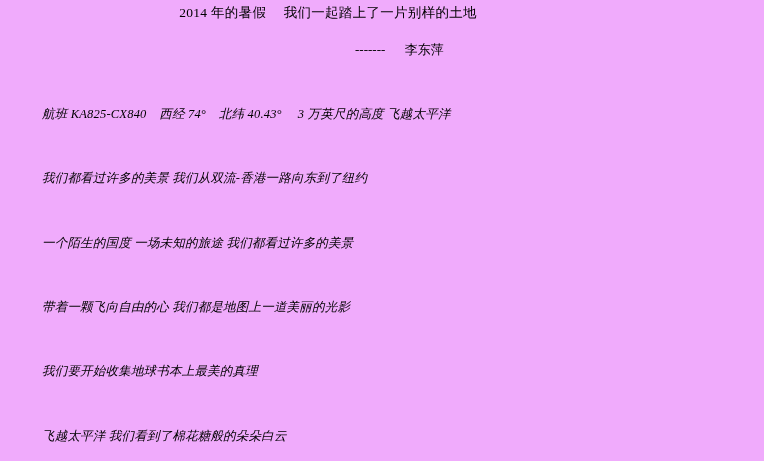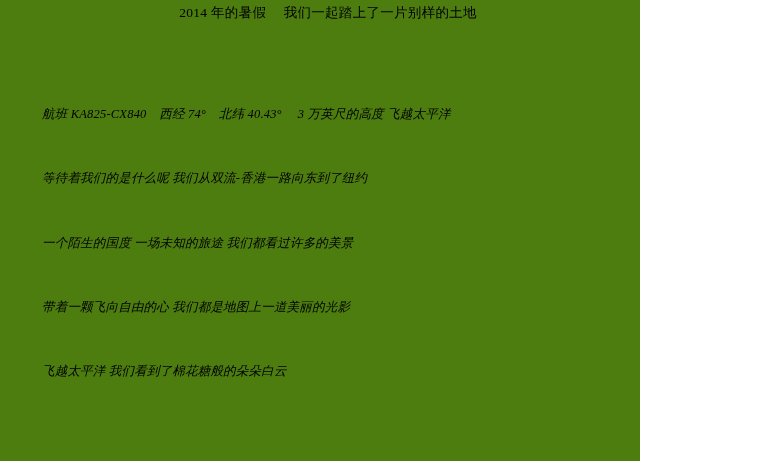--- a/index.html
+++ b/index.html
@@ -2,23 +2,23 @@
 <html><head>
 <meta charset="utf-8">
 <style>
   html, body {
     margin: 0;
     padding: 0;
     background: #ffffff;
   }
   .page {
     position: relative;
-    width: 640px;
+    width: 764px;
     height: 461px;
-    background: #4d7c0f;
+    background: #f0abfc;
     color: #000000;
     font-family: "Liberation Serif", "DejaVu Serif", serif;
     overflow: hidden;
   }
   .doc-title {
     position: absolute;
     top: 4px;
     left: 42px;
     width: 572px;
     text-align: center;
@@ -50,26 +50,28 @@
     font-style: italic;
   }
 </style>
 </head>
 <body>
 
 <div class="page">
 
   <div class="doc-title">2014 年的暑假　 我们一起踏上了一片别样的土地</div>
 
+  <div class="doc-byline">-------　  李东萍</div>
 
   <div class="doc-body">
     <div class="poem-line">航班 KA825-CX840　西经 74°　北纬 40.43°　 3 万英尺的高度 飞越太平洋</div>
-    <div class="poem-line">等待着我们的是什么呢 我们从双流-香港一路向东到了纽约</div>
+    <div class="poem-line">我们都看过许多的美景 我们从双流-香港一路向东到了纽约</div>
     <div class="poem-line">一个陌生的国度 一场未知的旅途 我们都看过许多的美景</div>
     <div class="poem-line">带着一颗飞向自由的心 我们都是地图上一道美丽的光影</div>
+    <div class="poem-line">我们要开始收集地球书本上最美的真理</div>
     <div class="poem-line">飞越太平洋 我们看到了棉花糖般的朵朵白云</div>
     
     
     
     
     
     
     
     
     

